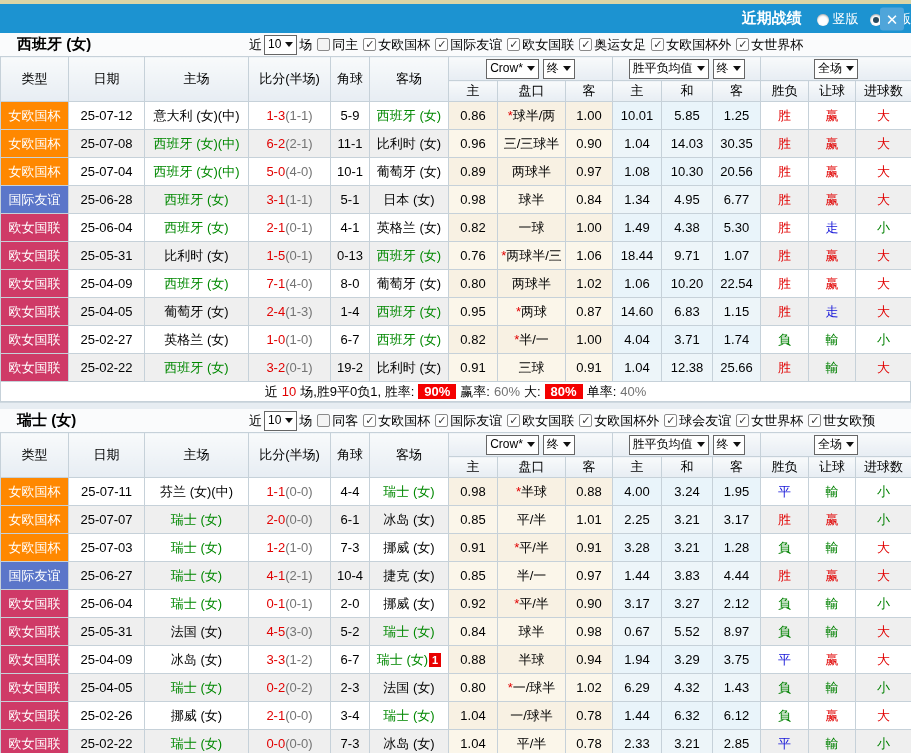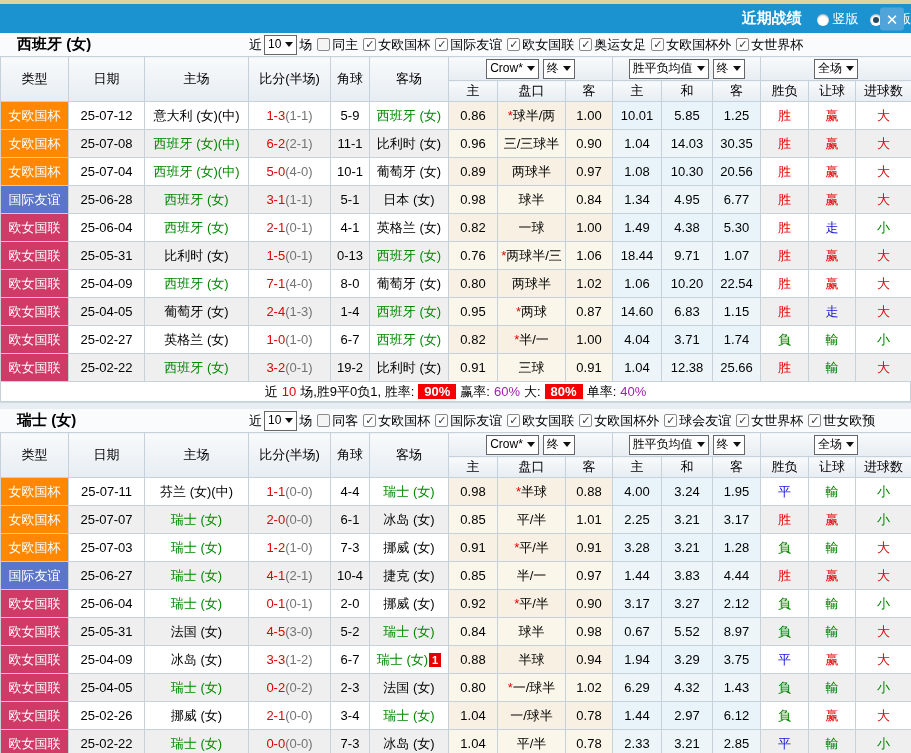--- a/index.html
+++ b/index.html
@@ -34,21 +34,21 @@
   tr.row.even td.c-odds{background:#edf5f9;}
   .grn{color:#008800;}
   .ft{color:#e10000;}
   .ht{color:#737373;}
   .star{color:#e10000;}
   .note1{display:inline-block;background:#e80000;color:#fff;font-size:11px;font-weight:bold;padding:0 3px;margin-left:1px;line-height:14px;vertical-align:middle;}
   .summary{height:19px;line-height:19px;text-align:center;font-size:13px;border:1px solid #c6d1d9;border-top:none;background:#fff;}
   .summary span{margin:0 2px;}
   .sg-plain{color:#000;}
   .sg-red{color:#e10000;}
-  .sg-blue{color:#a21caf;}
+  .sg-blue{color:#737373;}
   .sg-chip{background:#f40000;color:#fff;font-weight:bold;padding:0 6px;}
   .section-gap{height:6px;background:#e7edf2;border-top:1px solid #cfd9e0;}
 </style>
 </head>
 <body>
 
 <div class="top-strip"></div>
 
 <div class="titlebar">
   <div>
@@ -539,21 +539,21 @@
       <td class="td-type" style="background:#cf3a67">欧女国联</td>
       <td>25-02-26</td>
       <td class="">挪威 (女)</td>
       <td><span class="ft">2-1</span><span class="ht">(0-0)</span></td>
       <td>3-4</td>
       <td class="grn">瑞士 (女)</td>
       <td class="c-hcap">1.04</td>
       <td class="c-hcap">一/球半</td>
       <td class="c-hcap">0.78</td>
       <td class="c-odds">1.44</td>
-      <td class="c-odds">2.97</td>
+      <td class="c-odds">6.32</td>
       <td class="c-odds">6.12</td>
       <td style="color:#008000">負</td>
       <td style="color:#e10000">赢</td>
       <td style="color:#e10000">大</td>
     </tr>
           <tr class="row even">
       <td class="td-type" style="background:#cf3a67">欧女国联</td>
       <td>25-02-22</td>
       <td class="grn">瑞士 (女)</td>
       <td><span class="ft">0-0</span><span class="ht">(0-0)</span></td>

